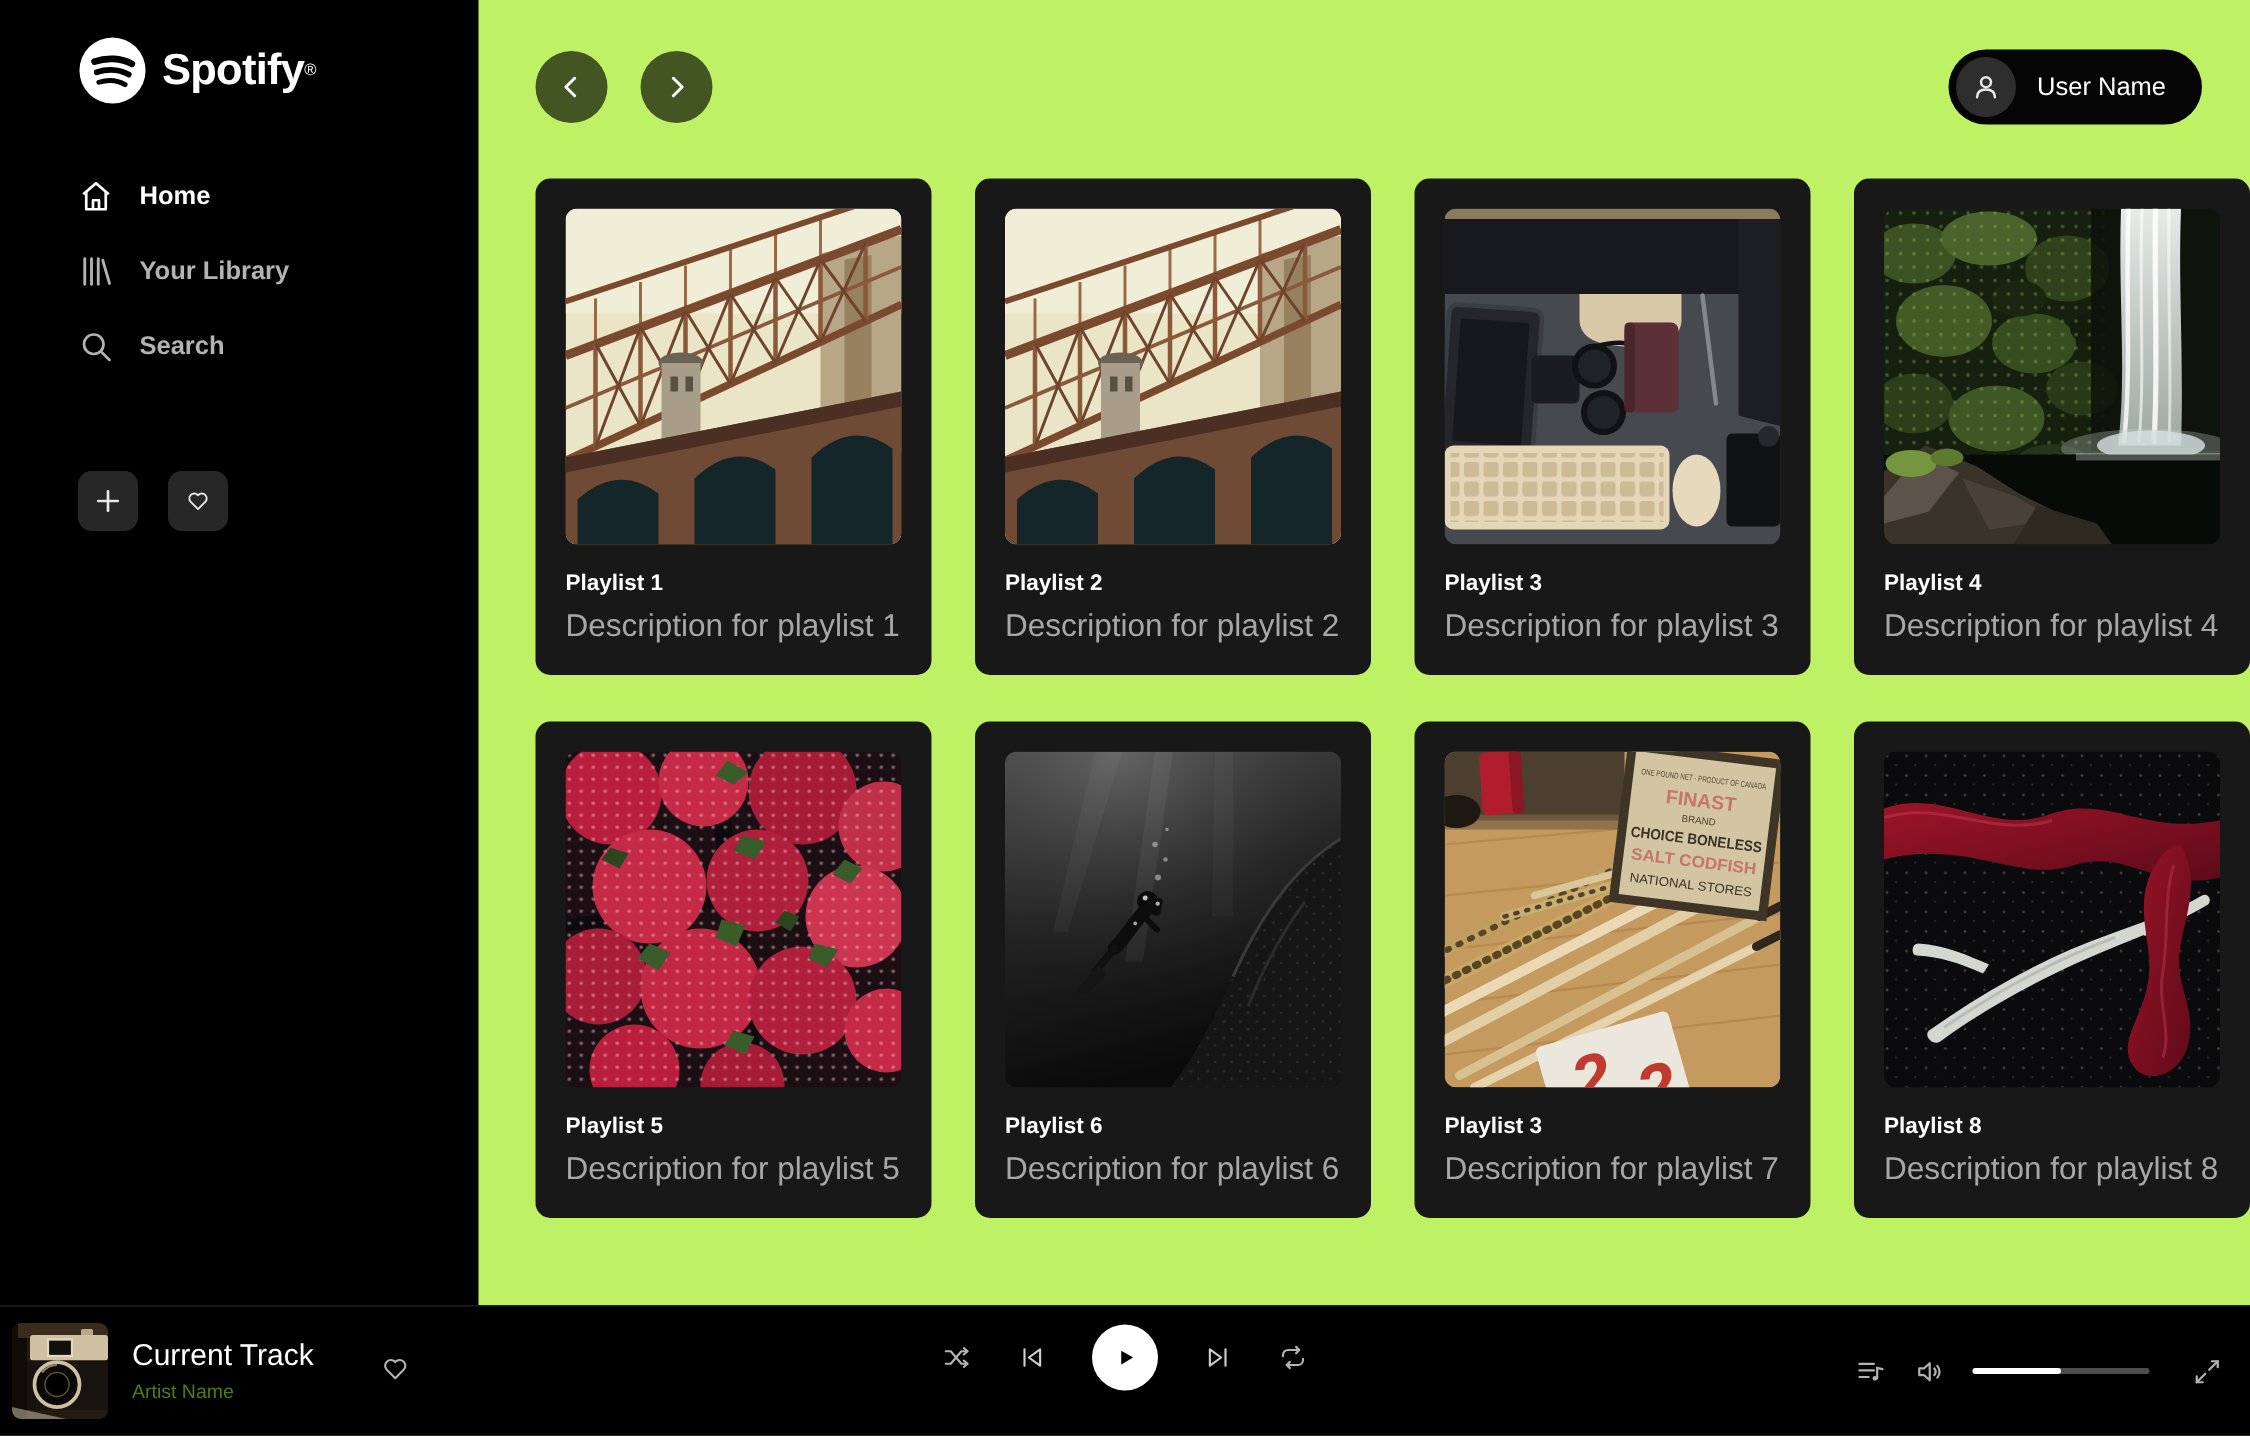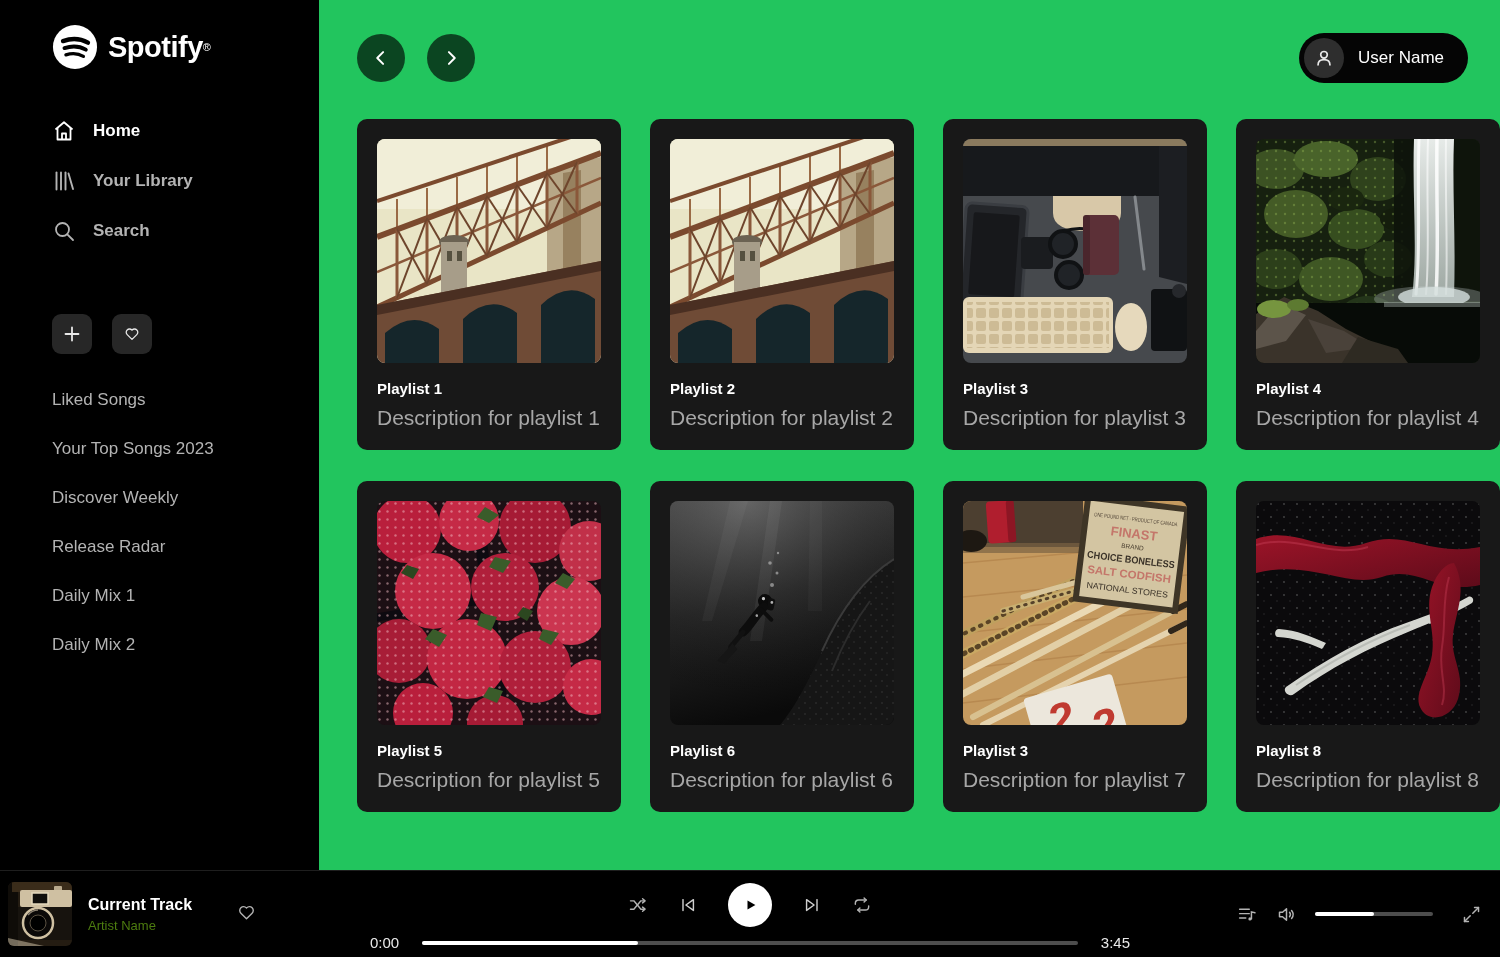--- a/index.html
+++ b/index.html
@@ -18,21 +18,21 @@
   .nav-item.active { color:#fff; font-weight:700; }
   .nav-item svg { width:24px; height:24px; }
   .side-actions { display:flex; gap:20px; margin-top:58px; }
   .sq-btn { width:40px; height:40px; border-radius:9px; background:#272727; border:none;
     display:flex; align-items:center; justify-content:center; cursor:pointer; }
   .sq-btn svg { width:18px; height:18px; }
   .side-playlists { margin-top:36px; display:flex; flex-direction:column; gap:29px; }
   .side-pl-item { color:#b3b3b3; font-size:17px; cursor:pointer; }
 
   
-  .main { flex:1; background:#22c55e; padding:33px 32px 0 38px; overflow:hidden; }
+  .main { flex:1; background:#bef264; padding:33px 32px 0 38px; overflow:hidden; }
   .topbar { display:flex; justify-content:space-between; align-items:center; margin-bottom:36px; }
   .nav-circles { display:flex; gap:22px; }
   .circle-btn { width:48px; height:48px; border-radius:50%; background:rgba(0,0,0,0.65);
     border:none; display:flex; align-items:center; justify-content:center; cursor:pointer; }
   .circle-btn svg { width:20px; height:20px; }
   .user-pill { display:flex; align-items:center; gap:14px; background:#050505; border:none;
     border-radius:26px; height:50px; padding:5px 24px 5px 5px; cursor:pointer; }
   .user-avatar { width:40px; height:40px; border-radius:50%; background:#2e2e2e;
     display:flex; align-items:center; justify-content:center; }
   .user-avatar svg { width:22px; height:22px; }
@@ -44,21 +44,21 @@
   .cover svg { display:block; width:224px; height:224px; }
   .card-title { margin-top:17px; font-size:15px; font-weight:700; color:#fff; }
   .card-desc { margin-top:9px; font-size:21px; color:#a7a7a7; }
 
   
   .player { height:87px; background:#000; border-top:1px solid #1e1e1e; display:flex;
     align-items:center; padding:0 18px 0 8px; position:relative; }
   .now-playing { display:flex; align-items:center; gap:16px; }
   .album-art { width:64px; height:64px; border-radius:6px; overflow:hidden; }
   .album-art svg { display:block; width:64px; height:64px; }
-  .track-title { font-size:16px; font-weight:700; color:#fff; }
+  .track-title { font-size:20px; font-weight:400; color:#fff; }
   .track-artist { font-size:13px; color:#4d7c0f; margin-top:4px; }
   .np-heart { background:none; border:none; margin-left:28px; cursor:pointer; }
   .np-heart svg { width:21px; height:21px; }
 
   .player-center { position:absolute; left:50%; transform:translateX(-50%); top:8px;
     width:760px; display:flex; flex-direction:column; align-items:center; }
   .controls { display:flex; align-items:center; gap:30px; height:52px; }
   .ctl-btn { background:none; border:none; cursor:pointer; display:flex; align-items:center; }
   .ctl-btn svg { width:20px; height:20px; }
   .play-btn { width:44px; height:44px; border-radius:50%; background:#fff; border:none;
@@ -126,28 +126,20 @@
             <path d="M2.5 9 H15.5"></path>
         </svg>
       </button>
       <button class="sq-btn">
         <svg viewBox="0 0 24 24" stroke="#e8e8e8" stroke-width="1.7" fill="none" stroke-linejoin="round">
           <path d="M12 19.2 L5.6 12.8 A4.35 4.35 0 1 1 11.8 6.7 L12 6.9 L12.2 6.7 A4.35 4.35 0 1 1 18.4 12.8 Z"></path>
         </svg>
       </button>
     </div>
 
-    <div class="side-playlists">
-      <div class="side-pl-item">Liked Songs</div>
-      <div class="side-pl-item">Your Top Songs 2023</div>
-      <div class="side-pl-item">Discover Weekly</div>
-      <div class="side-pl-item">Release Radar</div>
-      <div class="side-pl-item">Daily Mix 1</div>
-      <div class="side-pl-item">Daily Mix 2</div>
-    </div>
   </aside>
 
   <main class="main">
     <header class="topbar">
       <div class="nav-circles">
         <button class="circle-btn">
           <svg viewBox="0 0 24 24" stroke="#fff" stroke-width="2.4" fill="none" stroke-linecap="round" stroke-linejoin="round">
               <path d="M14.5 5 L7.5 12 L14.5 19"></path>
             </svg>
         </button>
@@ -618,27 +610,20 @@
         </svg>
       </button>
       <button class="ctl-btn">
         <svg viewBox="0 0 24 24" stroke="#b3b3b3" stroke-width="1.7" fill="none" stroke-linecap="round" stroke-linejoin="round">
           <path d="M4 11 V10 A4 4 0 0 1 8 6 H17"></path>
             <path d="M14.5 3.5 L17 6 L14.5 8.5"></path>
           <path d="M20 13 V14 A4 4 0 0 1 16 18 H7"></path>
             <path d="M9.5 15.5 L7 18 L9.5 20.5"></path>
         </svg>
       </button>
-    </div>
-    <div class="progress-row">
-      <span class="time-label">0:00</span>
-      <div class="bar">
-        <div class="bar-fill" style="width: 33%;"></div>
-      </div>
-      <span class="time-label right">3:45</span>
     </div>
   </div>
 
   <div class="player-right">
     <button class="ctl-btn">
       <svg viewBox="0 0 24 24" stroke="#b3b3b3" stroke-width="1.7" fill="none" stroke-linecap="round">
         <path d="M3 6 H14"></path>
           <path d="M3 11 H14"></path>
           <path d="M3 16 H10"></path>
         <path d="M16.5 17 V9 L20.5 10"></path>

